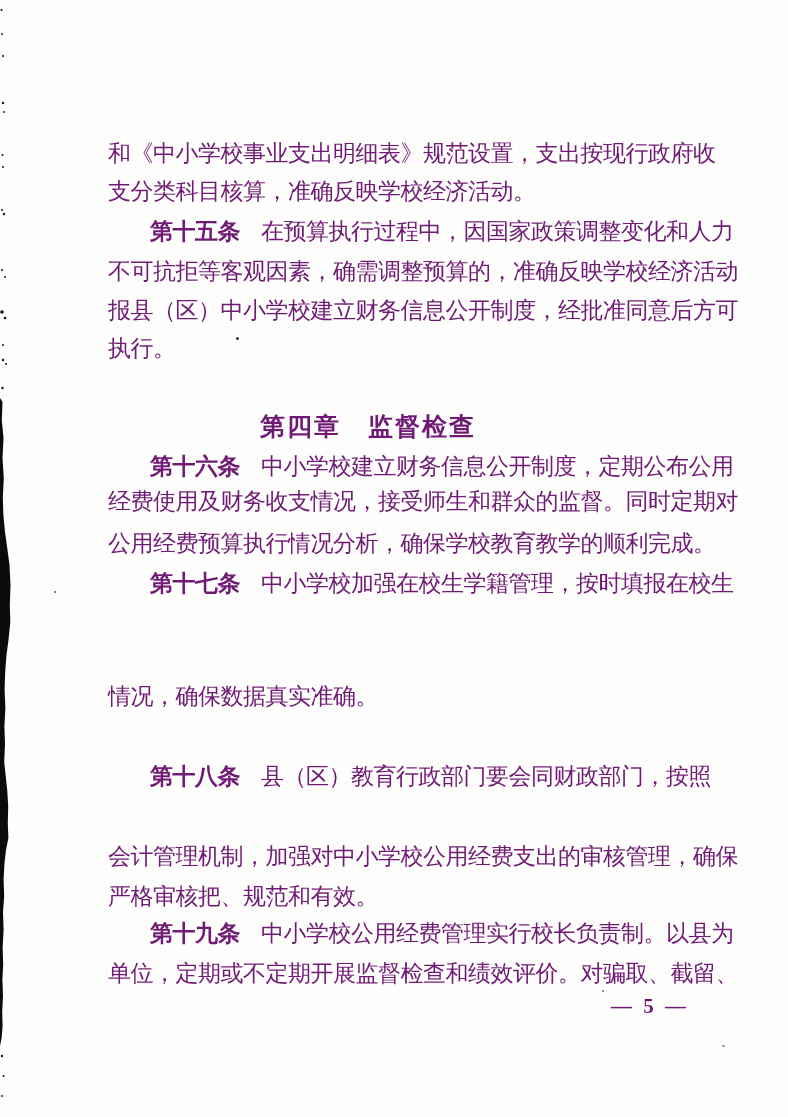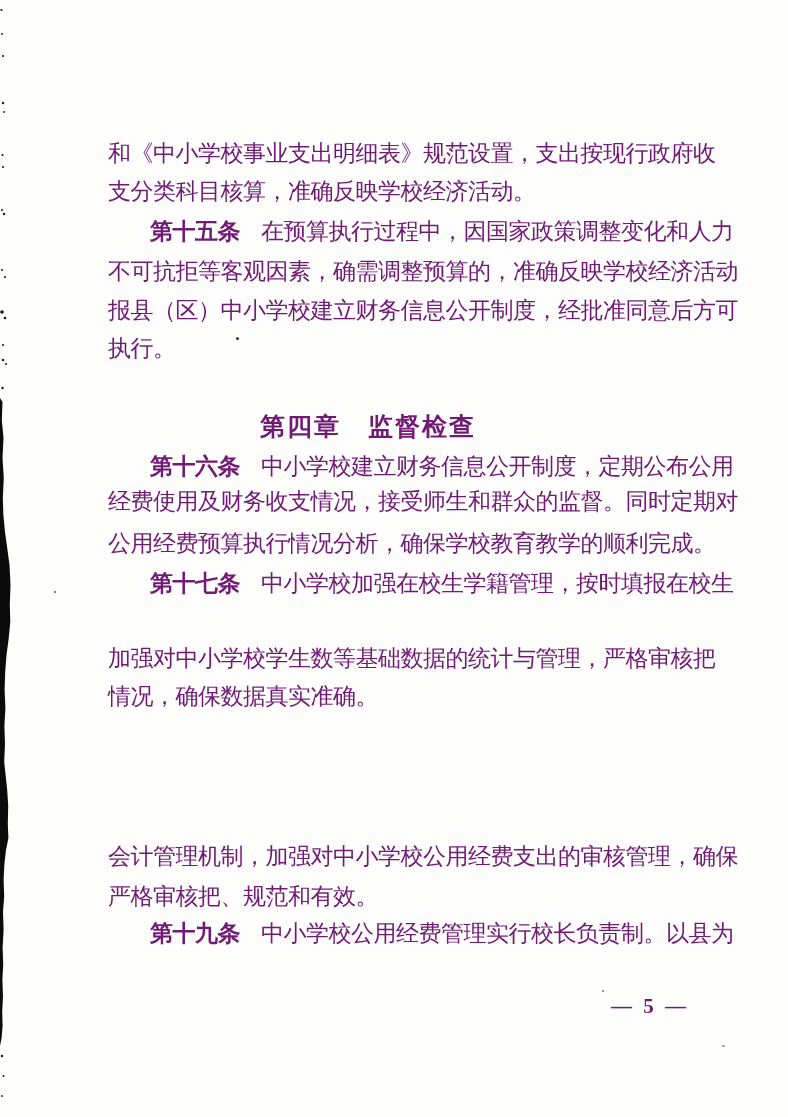--- a/index.html
+++ b/index.html
@@ -97,21 +97,22 @@
   <div class="text-line" style="top:257px"><b></b><span>不可抗拒等客观因素，确需调整预算的，准确反映学校经济活动</span></div>
   <div class="text-line" style="top:296px"><b></b><span>报县（区）中小学校建立财务信息公开制度，经批准同意后方可</span></div>
   <div class="text-line" style="top:334px"><b></b><span>执行。</span></div>
 
   <div class="chapter-heading">第四章　监督检查</div>
 
   <div class="text-line indent" style="top:452px"><b>第十六条</b><span>中小学校建立财务信息公开制度，定期公布公用</span></div>
   <div class="text-line" style="top:487px"><b></b><span>经费使用及财务收支情况，接受师生和群众的监督。同时定期对</span></div>
   <div class="text-line" style="top:529px"><b></b><span>公用经费预算执行情况分析，确保学校教育教学的顺利完成。</span></div>
   <div class="text-line indent" style="top:569px"><b>第十七条</b><span>中小学校加强在校生学籍管理，按时填报在校生</span></div>
-  <div class="text-line" style="top:644px"><b></b><span>加强对中小学校学生数等基础数据的统计与管理，严格审核把</span></div>
   <div class="text-line" style="top:682px"><b></b><span>情况，确保数据真实准确。</span></div>
+  <div class="text-line indent" style="top:762px"><b>第十八条</b><span>县（区）教育行政部门要会同财政部门，按照</span></div>
   <div class="text-line" style="top:842px"><b></b><span>会计管理机制，加强对中小学校公用经费支出的审核管理，确保</span></div>
   <div class="text-line" style="top:882px"><b></b><span>严格审核把、规范和有效。</span></div>
   <div class="text-line indent" style="top:919px"><b>第十九条</b><span>中小学校公用经费管理实行校长负责制。以县为</span></div>
+  <div class="text-line" style="top:959px"><b></b><span>单位，定期或不定期开展监督检查和绩效评价。对骗取、截留、</span></div>
 
   <div class="page-number">— 5 —</div>
 
 </div>
 
 </body></html>

